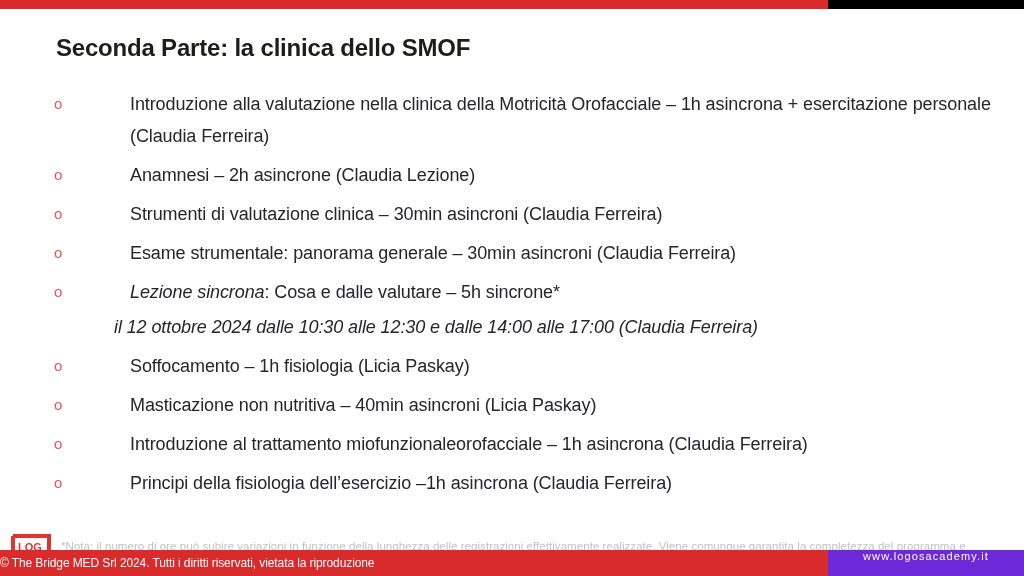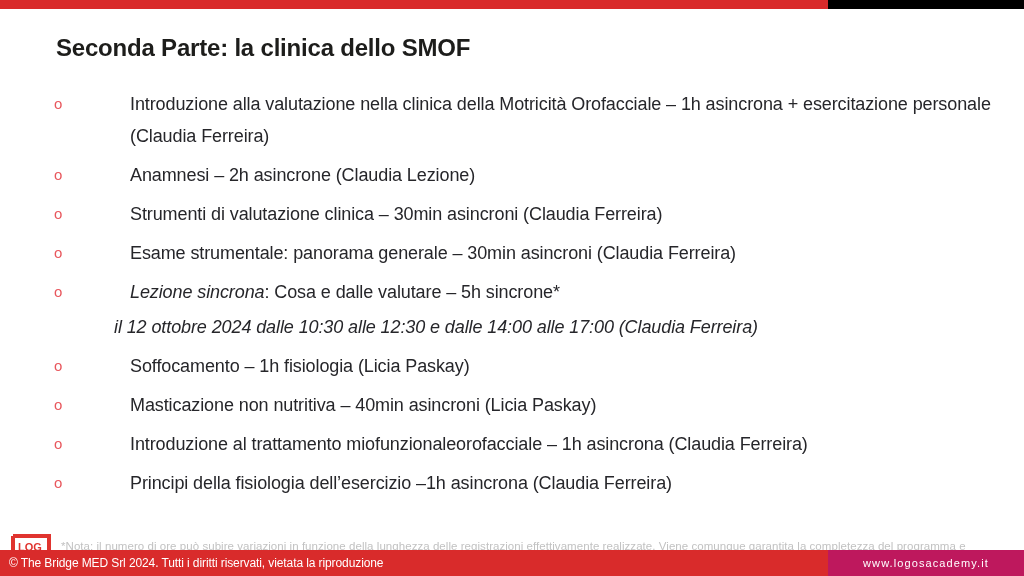--- a/index.html
+++ b/index.html
@@ -134,28 +134,26 @@
     width: 1024px;
     height: 26px;
     display: flex;
   }
   .bottombar-red {
     width: 828px;
     height: 100%;
     background: #d92b2b;
     display: flex;
     align-items: center;
-    padding-left: 9px;
   }
   .bottombar-black {
     flex: 1;
     height: 100%;
-    background: #be185d;
-    display: flex;
-    align-items: center;
+    background: #6d28d9;
+    display: flex;
     justify-content: center;
   }
   .copyright {
     color: #ffffff;
     font-size: 12px;
     letter-spacing: -0.1px;
     white-space: nowrap;
   }
   .weburl {
     color: #ffffff;

